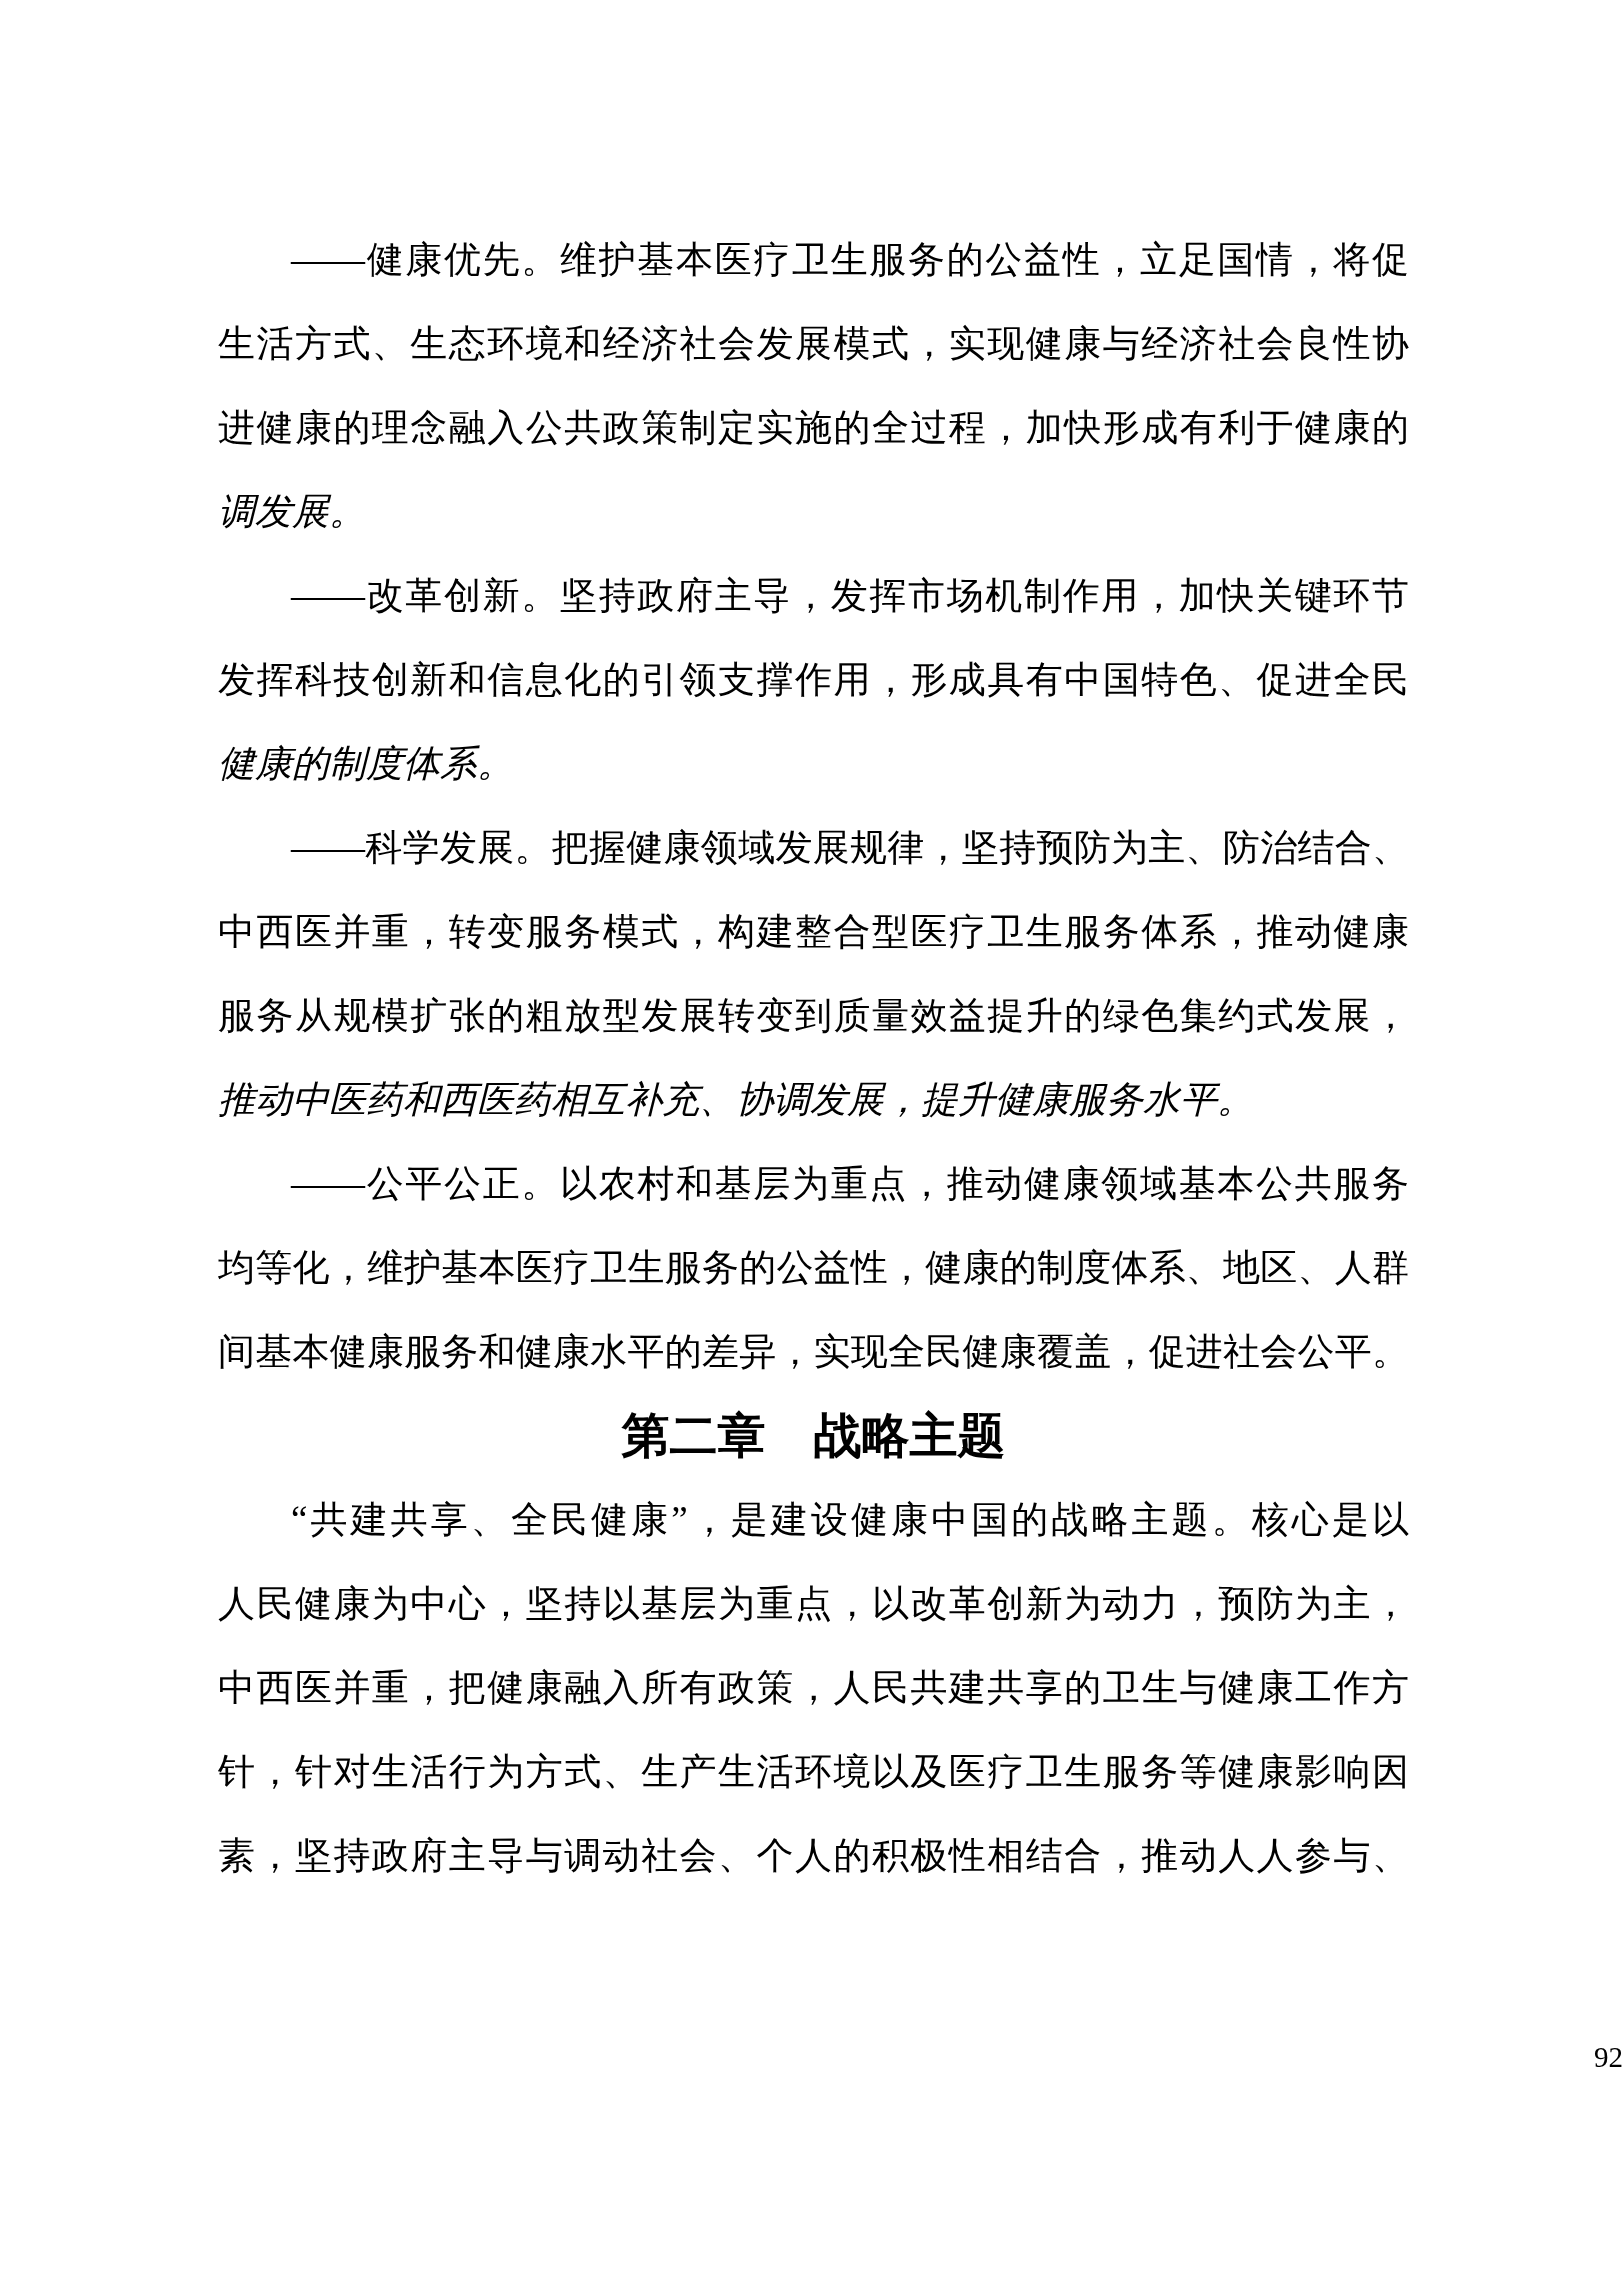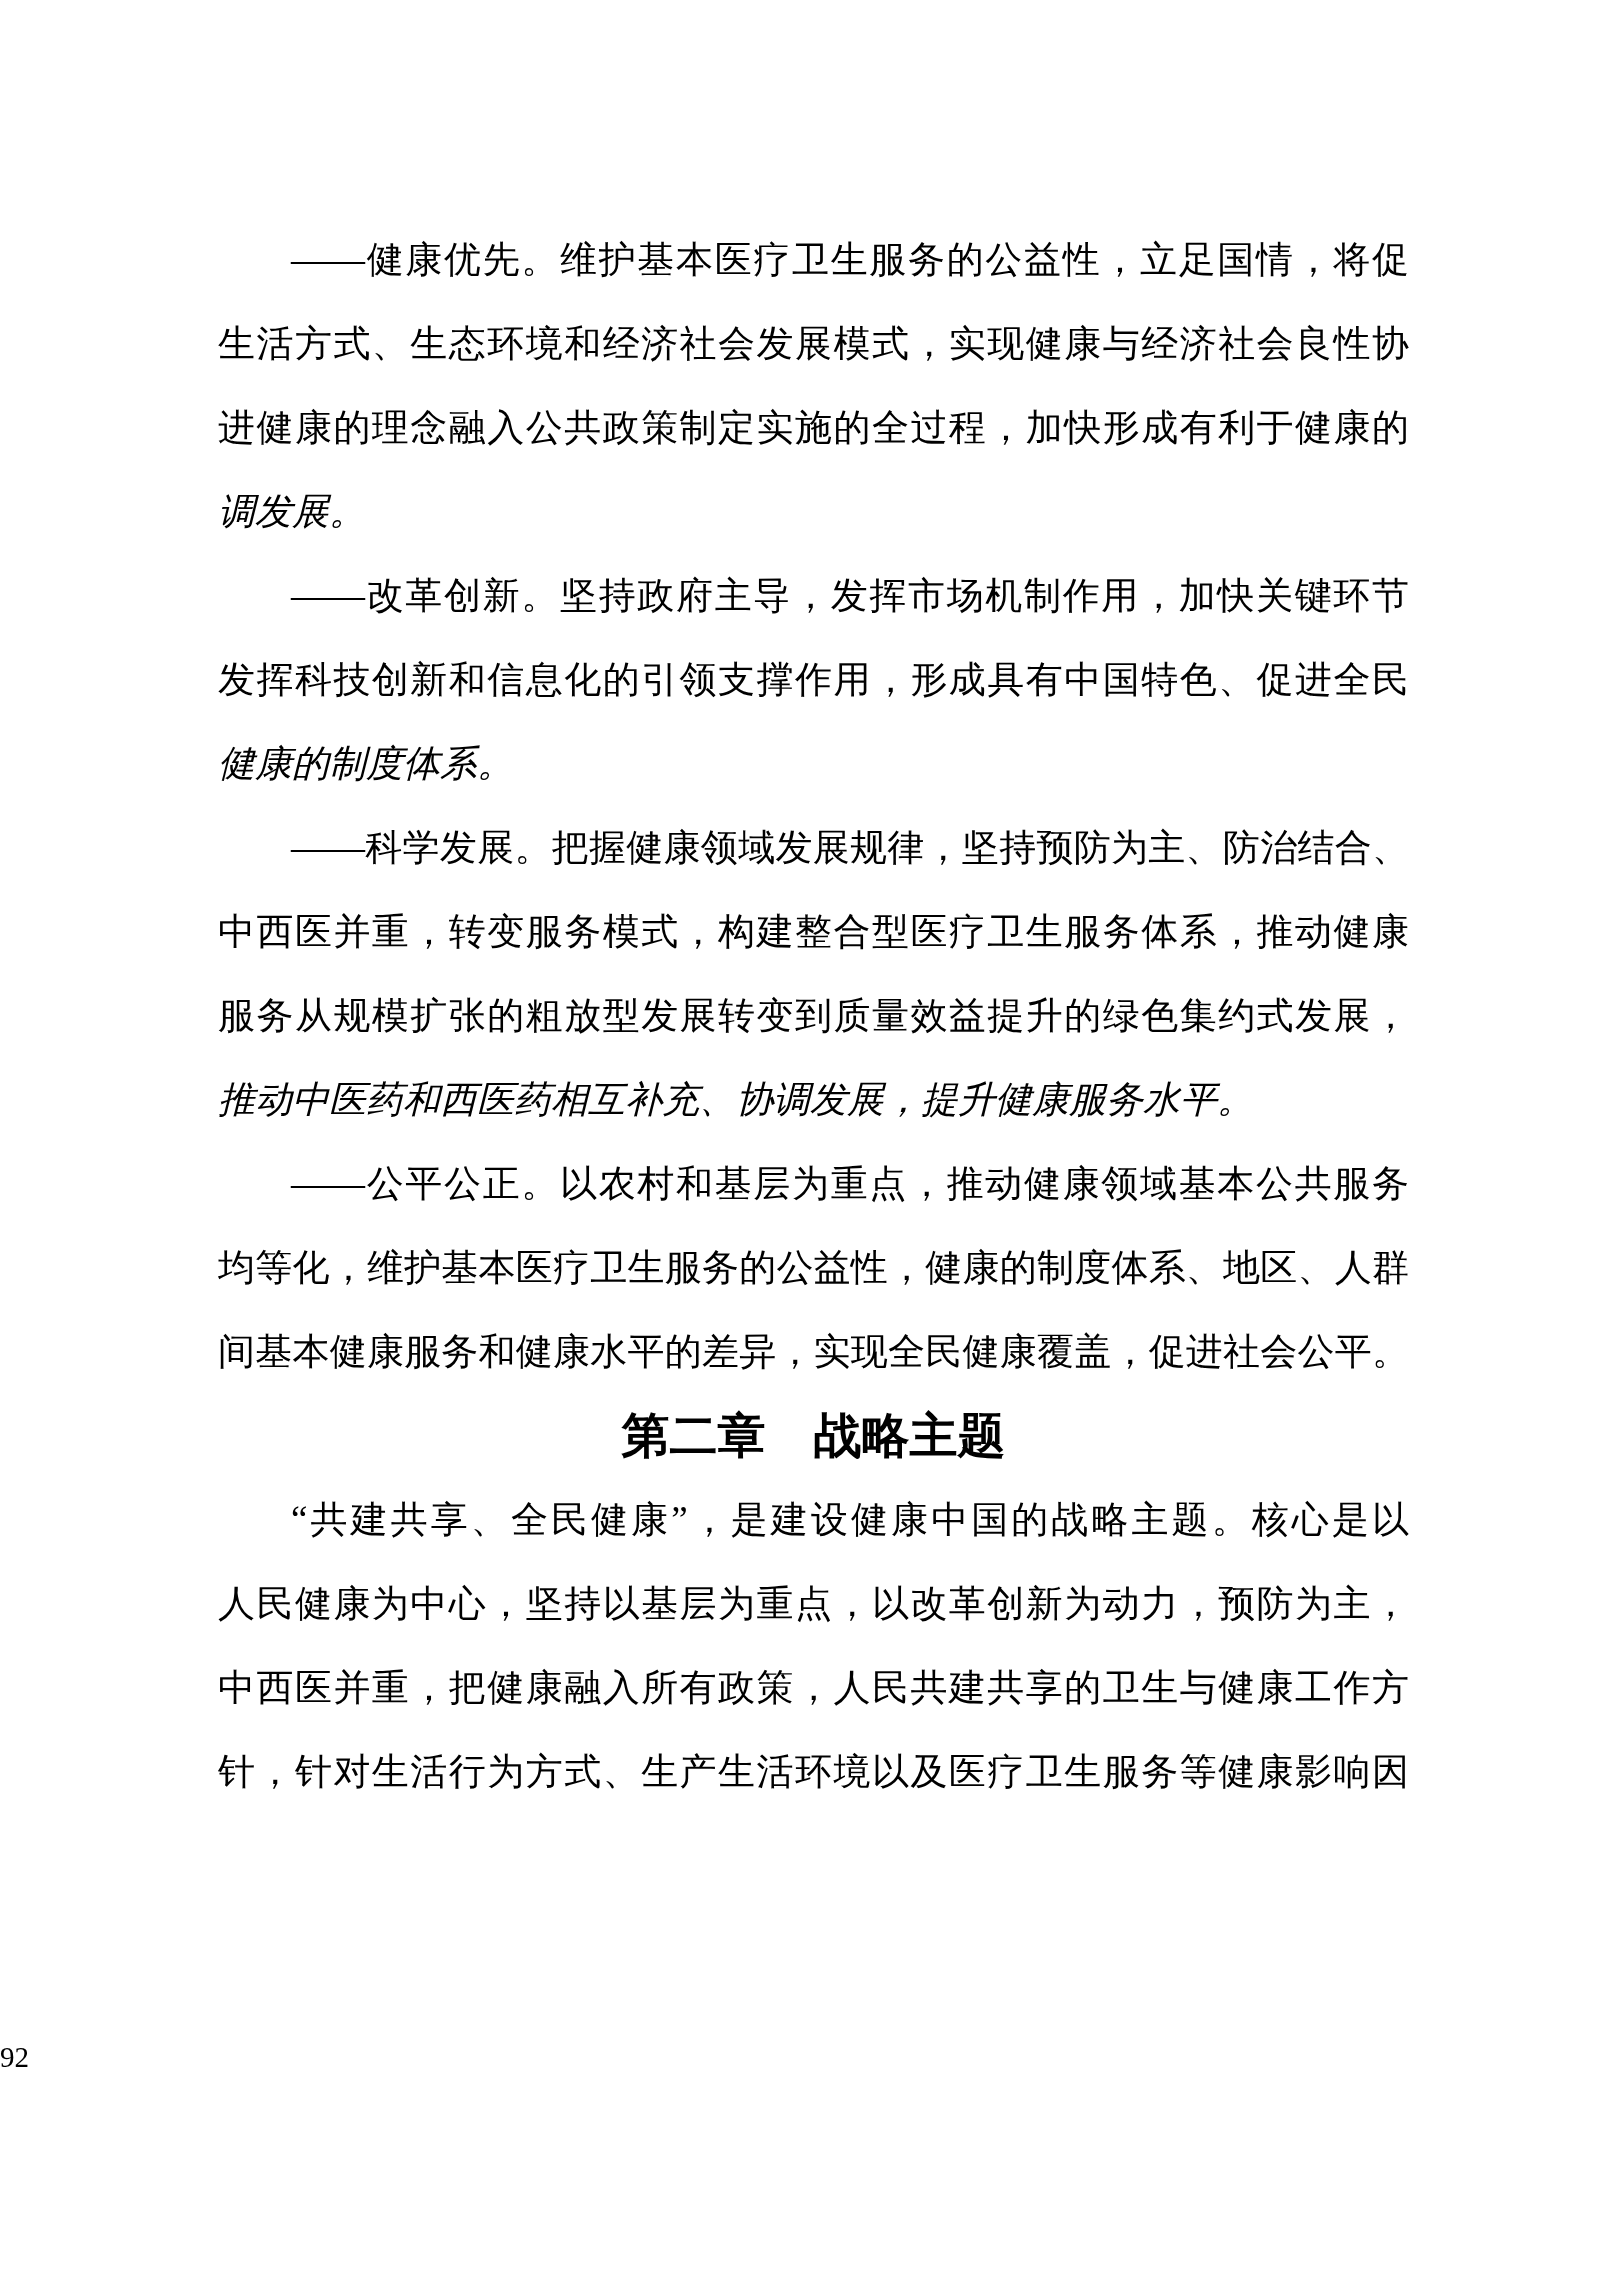--- a/index.html
+++ b/index.html
@@ -51,21 +51,21 @@
     overflow: hidden;
     font-weight: bold;
     text-align: right;
     text-align-last: center;
   }
   .page-footer {
     position: absolute;
     left: 0;
     top: 2036px;
     width: 1623px;
-    text-align: left;
+    text-align: right;
   }
   .page-num {
     font-size: 29px;
     line-height: 42px;
     color: #000000;
   }
 </style>
 </head>
 <body>
 
@@ -89,20 +89,21 @@
     <p class="ln indent">——公平公正。以农村和基层为重点，推动健康领域基本公共服务</p>
     <p class="ln">均等化，维护基本医疗卫生服务的公益性，健康的制度体系、地区、人群</p>
     <p class="ln">间基本健康服务和健康水平的差异，实现全民健康覆盖，促进社会公平。</p>
 
     <h2 class="chapter-heading">第二章　战略主题</h2>
 
     <p class="ln indent">“共建共享、全民健康”，是建设健康中国的战略主题。核心是以</p>
     <p class="ln">人民健康为中心，坚持以基层为重点，以改革创新为动力，预防为主，</p>
     <p class="ln">中西医并重，把健康融入所有政策，人民共建共享的卫生与健康工作方</p>
     <p class="ln">针，针对生活行为方式、生产生活环境以及医疗卫生服务等健康影响因</p>
+    <p class="ln">素，坚持政府主导与调动社会、个人的积极性相结合，推动人人参与、</p>
 
   </main>
 
   <footer class="page-footer">
     <span class="page-num">92</span>
   </footer>
 </div>
 
 
 </body></html>

